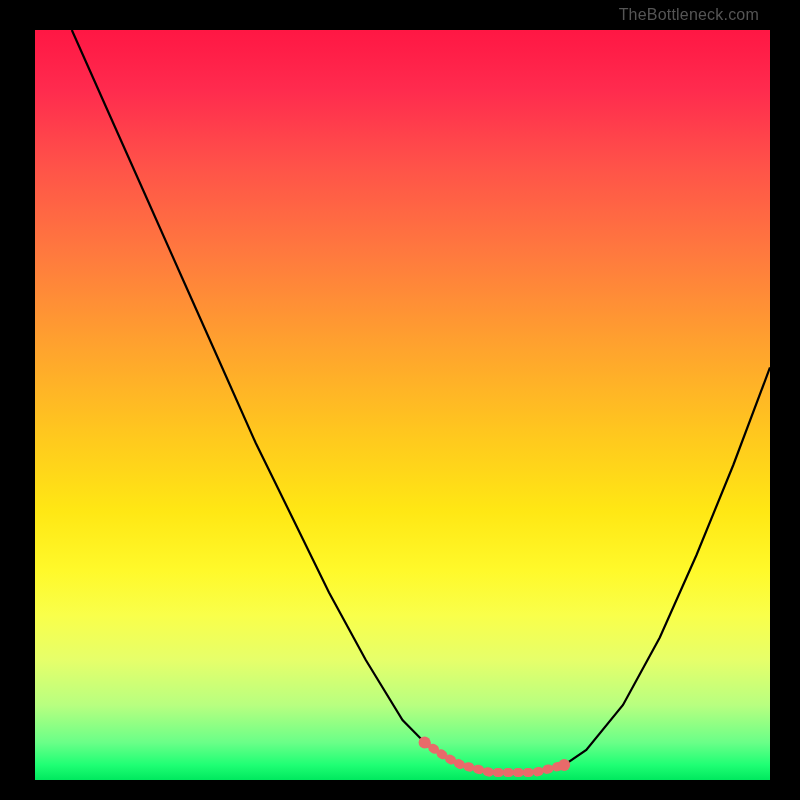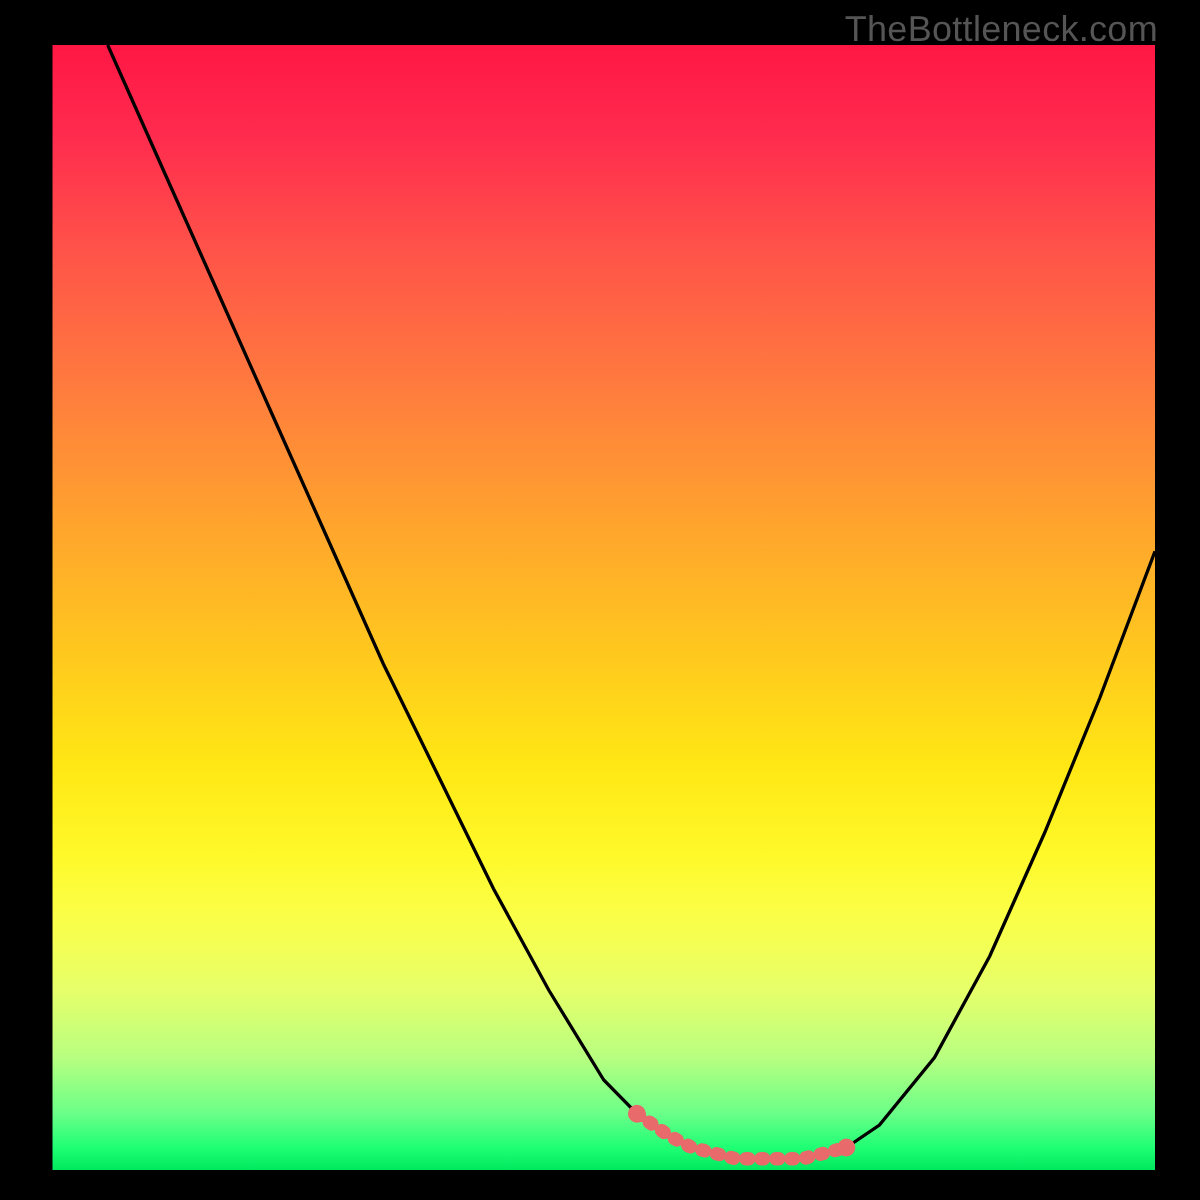--- a/index.html
+++ b/index.html
@@ -38,23 +38,23 @@
       #e6ff6a 84%,
       #b8ff80 90%,
       #6aff88 95%,
       #1fff74 98%,
       #00e85e 100%
     );
   }
   .watermark {
     position: absolute;
     top: 6px;
-    right: 28px;
+    right: 41px;
     color: #555;
-    font-size: 24px;
+    font-size: 16px;
     font-weight: 500;
     letter-spacing: 0.2px;
   }
   svg.curve {
     position: absolute;
     left: 0;
     top: 0;
     width: 735px;
     height: 750px;
   }

